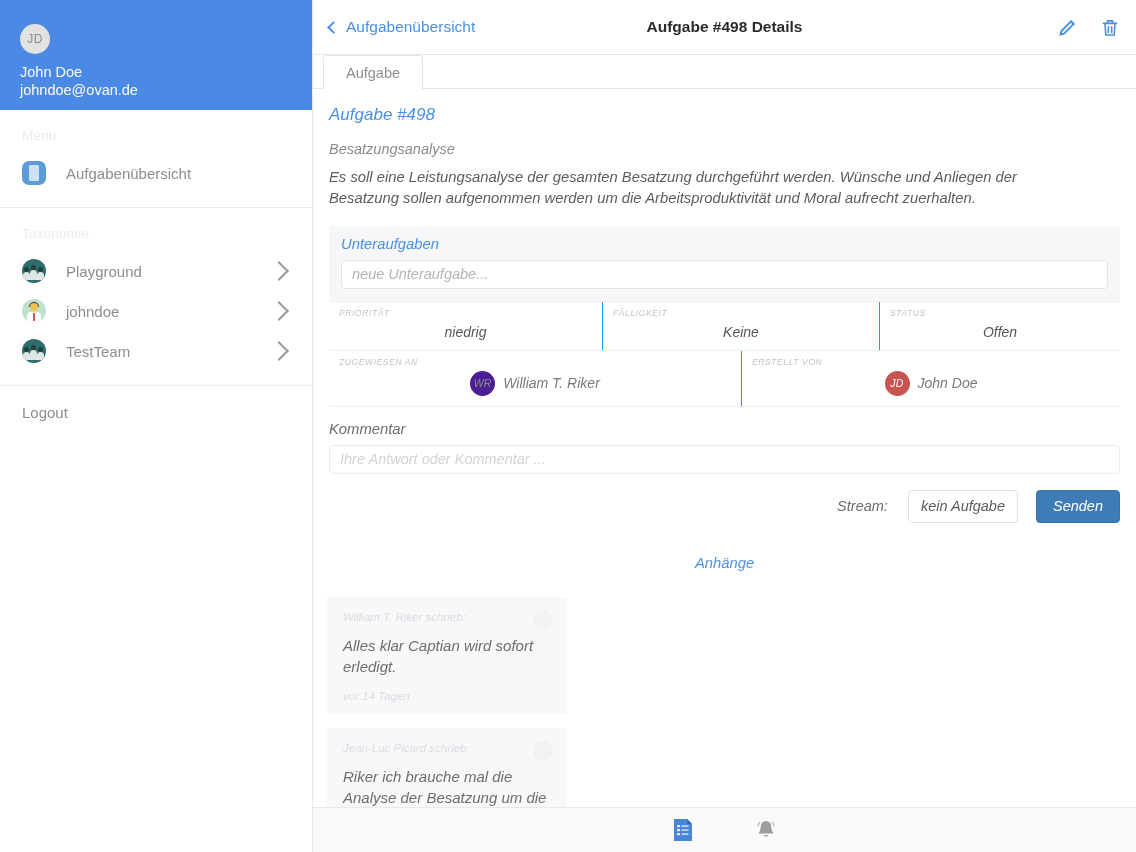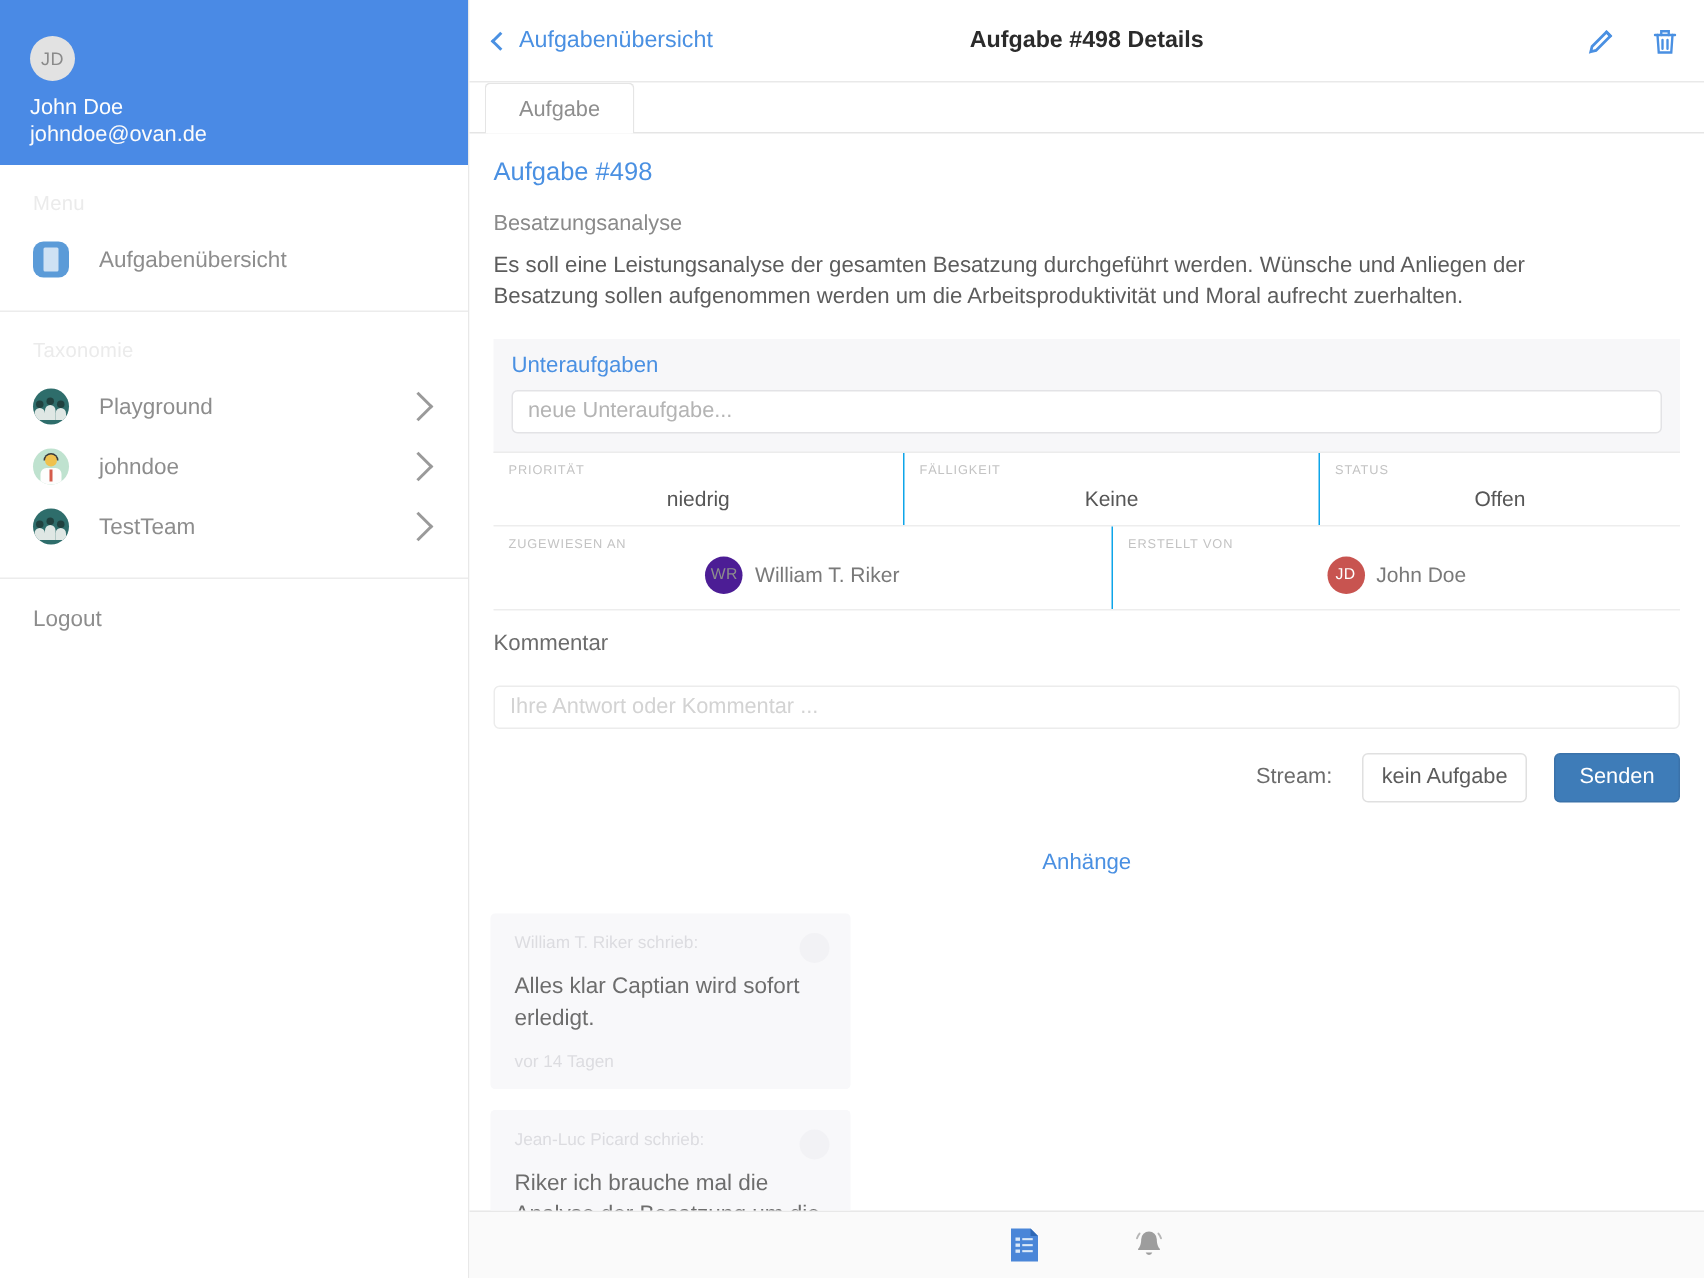--- a/index.html
+++ b/index.html
@@ -138,21 +138,21 @@
   }
   .tab {
     height: 34px; padding: 0 22px;
     display: flex; align-items: center;
     font-size: 14.5px; color: #8e8e8e;
     border: 1px solid #e5e5e5; border-bottom: none;
     background: #fff; border-radius: 4px 4px 0 0;
     margin-bottom: -1px; cursor: pointer;
   }
 
-  .content { flex: 1; overflow: hidden; padding: 0 0 0 0; position: relative; }
+  .content { flex: 1; overflow: hidden; padding: 0 0 0 0; position: relative; font-style: italic; }
   .pad { padding: 0 16px; }
 
   .task-id { font-size: 17px; color: #4a90e2; padding: 16px 0 0 0; }
   .task-sub { font-size: 14.5px; color: #8a8a8a; padding: 16px 0 0 0; }
   .task-desc {
     font-size: 14.8px; color: #5c5c5c; line-height: 1.45;
     padding: 10px 0 0 0; max-width: 712px;
   }
 
   .subtask-panel {
@@ -187,21 +187,21 @@
     width: 25px; height: 25px; border-radius: 50%;
     font-size: 10.5px; line-height: 25px; text-align: center;
     color: #fff; letter-spacing: .3px;
   }
   .pav.gray { background: #4c1d95; color: #8d8d8d; }
   .pav.red { background: #c85450; }
   .pname { font-size: 14px; color: #797979; }
 
   .kommentar-lbl { font-size: 14.8px; color: #6c6c6c; padding: 14px 0 0 0; }
   .kommentar-input {
-    margin-top: 20px; height: 29px;
+    margin-top: 8px; height: 29px;
     border: 1px solid #ececec; border-radius: 4px;
     display: flex; align-items: center; padding: 0 10px;
     font-size: 14.5px; color: #d3d3d3;
   }
   .send-row {
     display: flex; align-items: center; justify-content: flex-end;
     gap: 18px; margin-top: 16px;
   }
   .stream-lbl { font-size: 14.5px; color: #6c6c6c; margin-right: 2px; }
   .stream-sel {

